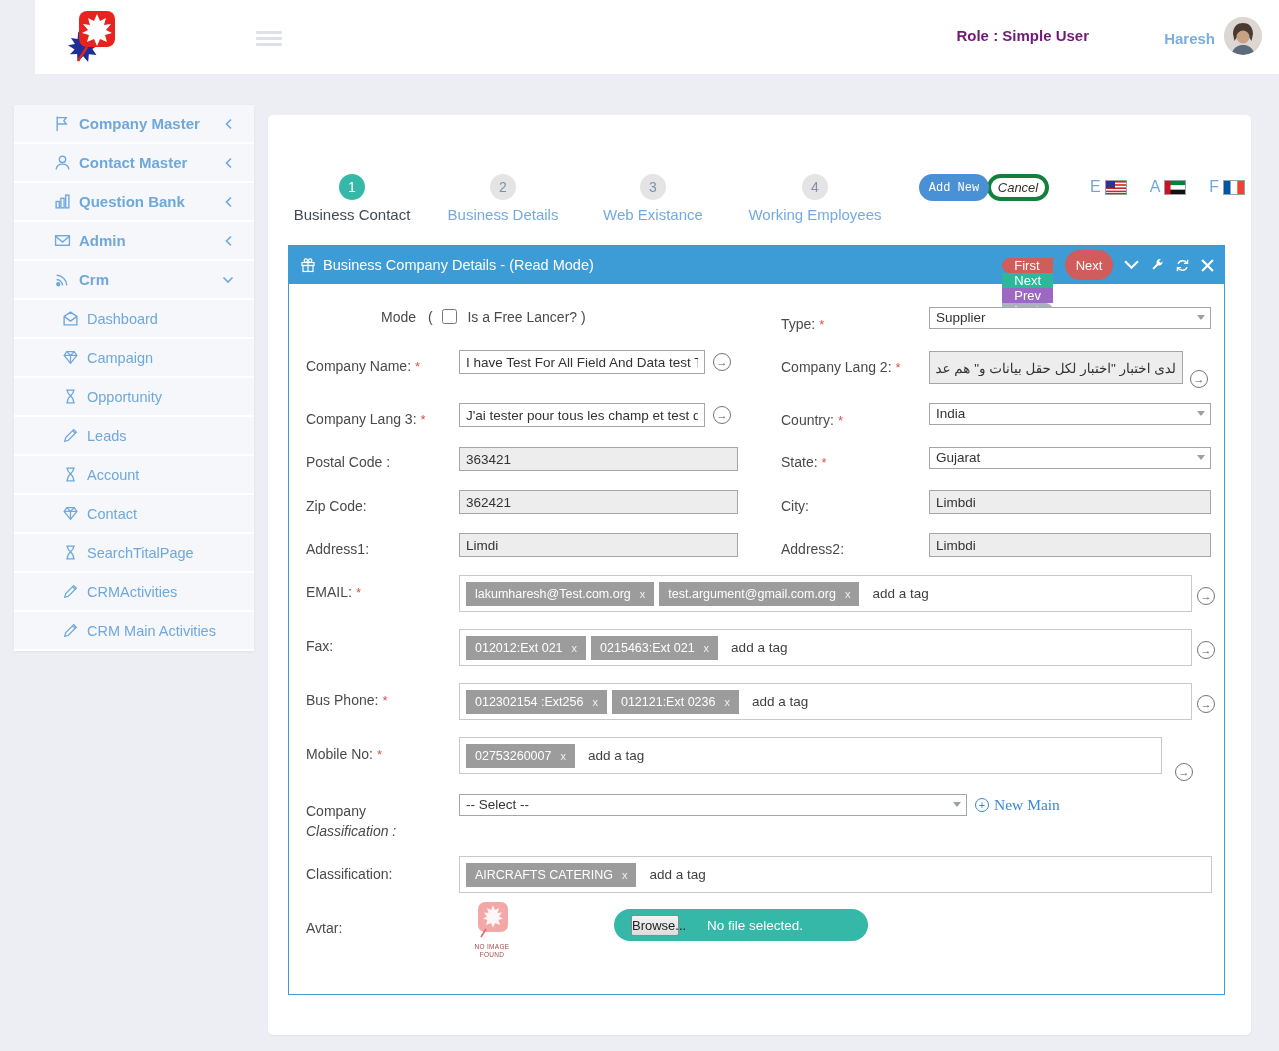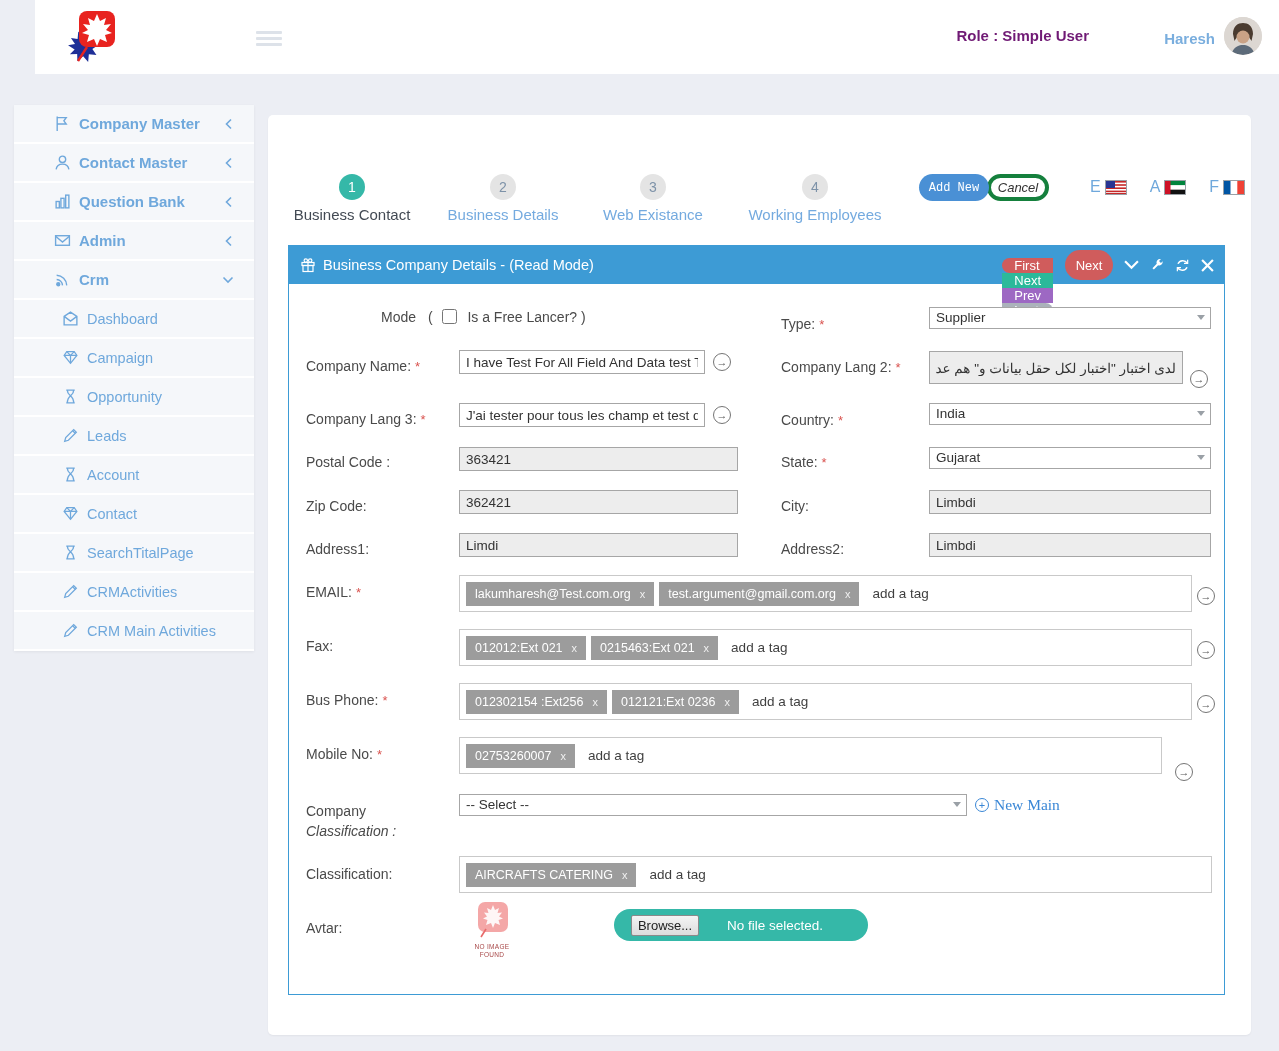--- a/index.html
+++ b/index.html
@@ -63,21 +63,21 @@
   .tagbox { position:absolute; border:1px solid #c9c9c9; background:#fff; display:flex; align-items:center; padding:0 6px; gap:5px; }
   .tag { background:#9c9c9c; color:#fff; font-size:12.5px; padding:5px 9px; display:flex; align-items:center; gap:9px; white-space:nowrap; }
   .tag .x { font-size:11px; opacity:.85; cursor:pointer; }
   .addtag { color:#3f3f3f; font-size:13.5px; margin-left:8px; }
   .goarrow { position:absolute; width:18px; height:18px; border:1px solid #757575; border-radius:50%; color:#555; font-size:11px; display:flex; align-items:center; justify-content:center; cursor:pointer; background:#fff; }
   .checkbox { width:15px; height:15px; margin:0 6px; vertical-align:-2px; }
   .newmain { position:absolute; display:flex; align-items:center; gap:5px; color:#3a87d6; font-family:"Liberation Serif", serif; font-size:15.5px; cursor:pointer; }
   .newmain .cplus { width:14px; height:14px; border:1px solid #3a87d6; border-radius:50%; font-size:11px; display:flex; align-items:center; justify-content:center; font-family:"Liberation Sans", sans-serif; }
 
   .browsebar { position:absolute; left:325px; top:663px; width:254px; height:32px; background:#35b8a8; border-radius:16px; display:flex; align-items:center; }
-  .browsebtn { margin-left:17px; width:68px; height:21px; background:linear-gradient(#f4f4f4,#dcdcdc); border:1px solid #8a8a8a; border-radius:2px; font-size:13px; color:#222; cursor:pointer; font-family:"Liberation Sans", sans-serif; }
+  .browsebtn { margin-left:17px; width:48px; height:21px; background:linear-gradient(#f4f4f4,#dcdcdc); border:1px solid #8a8a8a; border-radius:2px; font-size:13px; color:#222; cursor:pointer; font-family:"Liberation Sans", sans-serif; }
   .filestatus { color:#fff; font-size:13.5px; margin-left:28px; }
 
   .noimg { position:absolute; left:177px; top:655px; width:52px; text-align:center; }
   .noimg .nitxt { font-size:6.5px; color:#a84848; letter-spacing:.3px; line-height:1.3; }
 </style>
 </head>
 <body>
 
 <div class="header">
   <div class="abs" style="left:30px; top:8px;">

